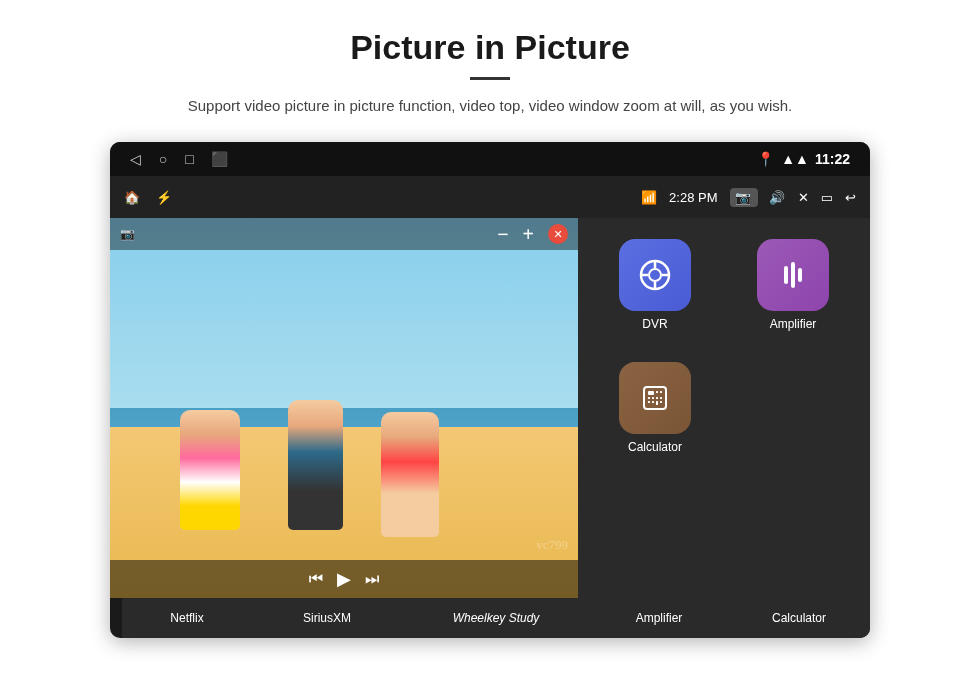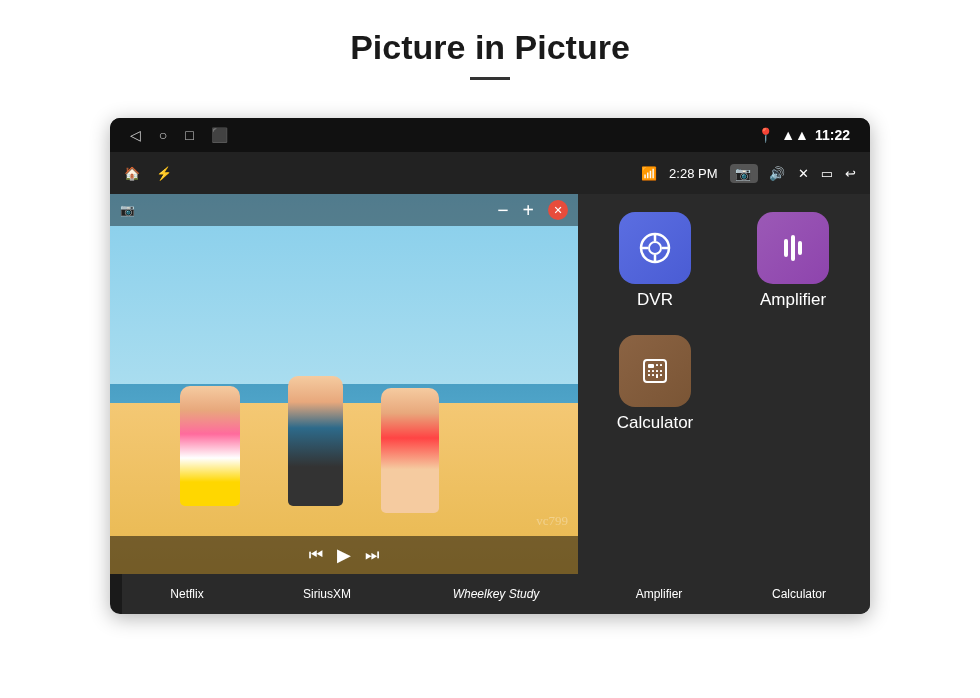--- a/index.html
+++ b/index.html
@@ -232,21 +232,21 @@
       padding: 0 14px;
     }
     .partial-icon {
       width: 80px;
       height: 30px;
       border-radius: 0 0 12px 12px;
       opacity: 0.9;
     }
 
     .app-label {
-      font-size: 17px;
+      font-size: 12px;
       color: #fff;
       text-align: center;
       font-family: Arial, sans-serif;
     }
 
     .icon-dvr { background: linear-gradient(135deg, #5b6ee1 0%, #4a5cd4 100%); }
     .icon-avin { background: linear-gradient(135deg, #5bc8d4 0%, #4ab0bc 100%); }
     .icon-amplifier { background: linear-gradient(135deg, #9b59b6 0%, #8e44ad 100%); }
     .icon-calculator { background: linear-gradient(135deg, #8B6343 0%, #7a5535 100%); }
 
@@ -276,20 +276,21 @@
       font-size: 12px;
       font-family: Arial, sans-serif;
     }
   </style>
 </head>
 <body>
 
 <div class="page-header">
   <h1 class="page-title">Picture in Picture</h1>
   <div class="title-divider"></div>
+  <p class="page-subtitle">Support video picture in picture function, video top, video window zoom at will, as you wish.</p>
 </div>
 
 <div class="device-wrapper">
 
   <div class="android-status-bar">
     <div class="status-left">
       <span class="nav-icon">◁</span>
       <span class="nav-icon">○</span>
       <span class="nav-icon">□</span>
       <span class="nav-icon">⬛</span>

